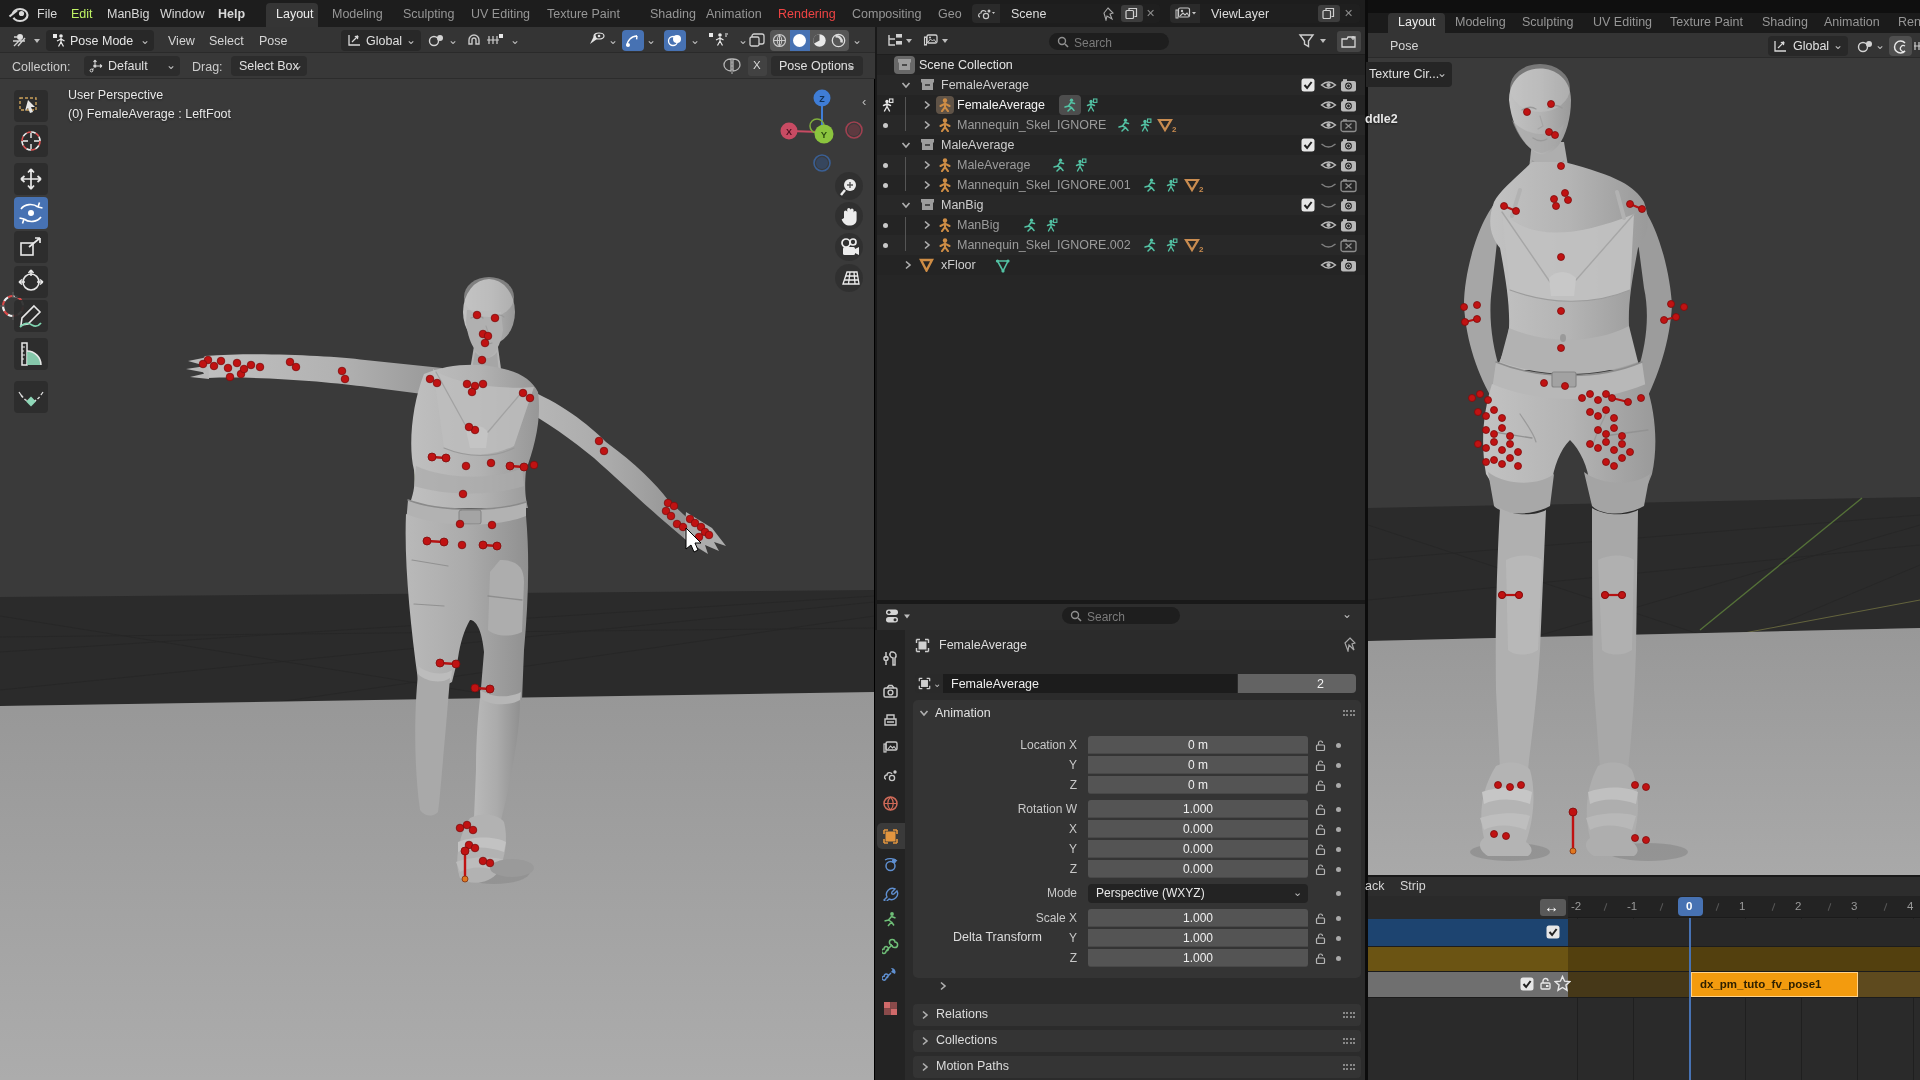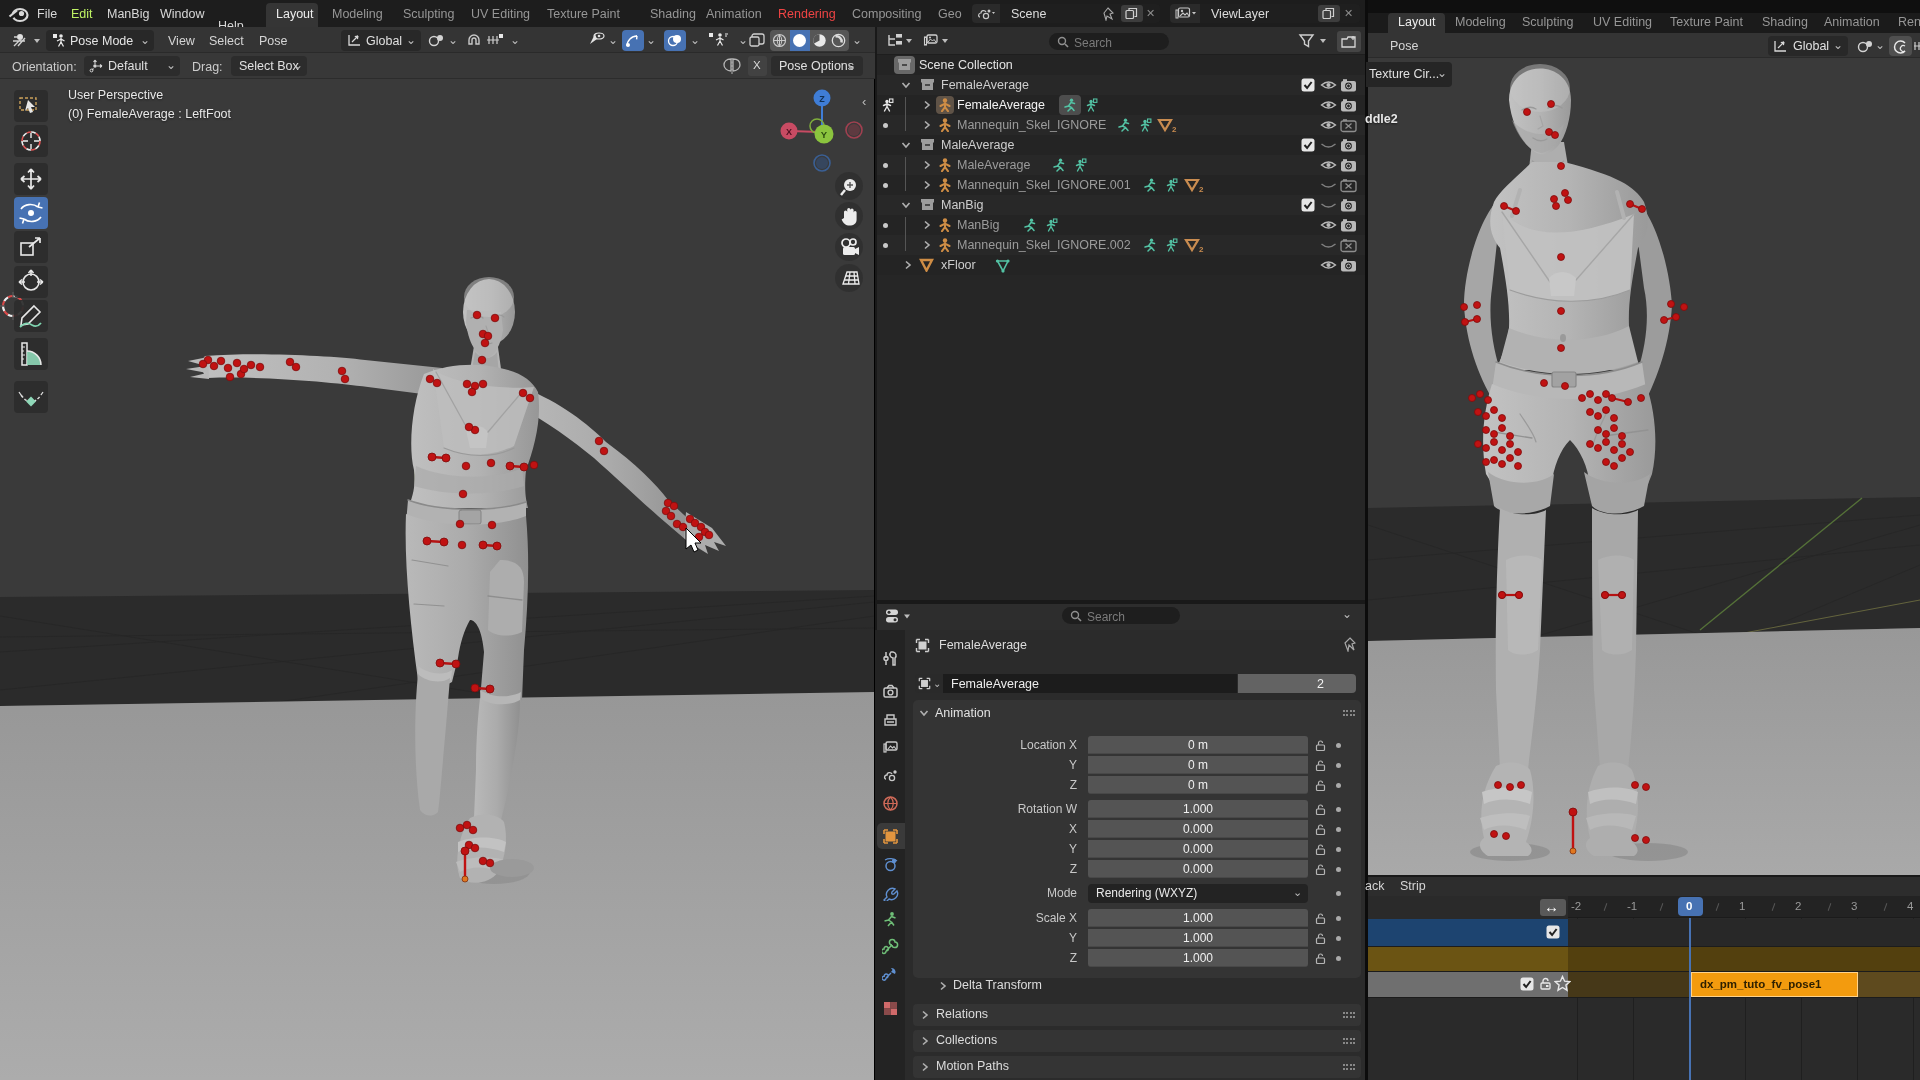--- a/index.html
+++ b/index.html
@@ -10,21 +10,21 @@
 <svg class="abs" style="left:8px;top:4px" width="22" height="19" viewBox="0 0 22 19">
 <ellipse cx="12" cy="11" rx="7.5" ry="6" fill="none" stroke="#d8d8d8" stroke-width="2.2"></ellipse>
 <circle cx="13.5" cy="9.5" r="2.6" fill="#d8d8d8"></circle>
 <path d="M2 13 L8 7 L11 9 L4 15 Z" fill="#1d1d1d"></path>
 <path d="M1.5 12.5 L9 6.5" stroke="#d8d8d8" stroke-width="2.2"></path>
 </svg>
 <div class="txt" style="left:37px;top:7px;font-size:12.5px;color:#d8d8d8;font-weight:400;">File</div>
 <div class="txt" style="left:71px;top:7px;font-size:12.5px;color:#bef264;font-weight:400;">Edit</div>
 <div class="txt" style="left:107px;top:7px;font-size:12.5px;color:#d8d8d8;font-weight:400;">ManBig</div>
 <div class="txt" style="left:160px;top:7px;font-size:12.5px;color:#d8d8d8;font-weight:400;">Window</div>
-<div class="txt" style="left:218px;top:7px;font-size:12.5px;color:#d8d8d8;font-weight:400;margin-top:12px;">Help</div>
+<div class="txt" style="left:218px;top:7px;font-size:12.5px;color:#d8d8d8;font-weight:700;">Help</div>
 <div class="abs" style="left:266px;top:3px;width:52px;height:24px;background:#353535;border-radius:4px 4px 0 0;"></div>
 <div class="txt" style="left:276px;top:7px;font-size:12.5px;color:#ededed;font-weight:400;">Layout</div>
 <div class="txt" style="left:332px;top:7px;font-size:12.5px;color:#969696;font-weight:400;">Modeling</div>
 <div class="txt" style="left:403px;top:7px;font-size:12.5px;color:#969696;font-weight:400;">Sculpting</div>
 <div class="txt" style="left:471px;top:7px;font-size:12.5px;color:#969696;font-weight:400;">UV Editing</div>
 <div class="txt" style="left:547px;top:7px;font-size:12.5px;color:#969696;font-weight:400;">Texture Paint</div>
 <div class="txt" style="left:650px;top:7px;font-size:12.5px;color:#969696;font-weight:400;">Shading</div>
 <div class="txt" style="left:706px;top:7px;font-size:12.5px;color:#969696;font-weight:400;">Animation</div>
 <div class="txt" style="left:778px;top:7px;font-size:12.5px;color:#ef4444;font-weight:400;">Rendering</div>
 <div class="txt" style="left:852px;top:7px;font-size:12.5px;color:#969696;font-weight:400;">Compositing</div>
@@ -138,21 +138,21 @@
 <svg class="abs" style="left:812px;top:33px" width="15" height="15" viewBox="0 0 15 15">
 <circle cx="7.5" cy="7.5" r="6.2" fill="#e8e8e8"></circle>
 <path d="M7.5 7.5 L7.5 1.3 A6.2 6.2 0 0 0 2 10.5 Z" fill="#555"></path>
   </svg>
 <svg class="abs" style="left:831px;top:33px" width="15" height="15" viewBox="0 0 15 15">
 <circle cx="7.5" cy="7.5" r="6.2" fill="none" stroke="#ddd" stroke-width="1.3"></circle>
 <path d="M7.5 7.5 m-3 -4 a5 5 0 0 1 6 6" stroke="#ddd" stroke-width="2.5" fill="none"></path>
   </svg>
 <div class="txt" style="left:852px;top:33px;font-size:12px;color:#bbb;font-weight:400;">⌄</div>
 <div class="abs" style="left:0px;top:53px;width:875px;height:26px;background:#383838;border-bottom:1px solid #2c2c2c;"></div>
-<div class="txt" style="left:12px;top:60px;font-size:12.5px;color:#cccccc;font-weight:400;">Orientation:</div>
+<div class="txt" style="left:12px;top:60px;font-size:12.5px;color:#cccccc;font-weight:400;">Collection:</div>
 <div class="abs" style="left:84px;top:56px;width:96px;height:20px;background:#2c2c2c;border-radius:4px;"></div>
 <svg class="abs" style="left:89px;top:59px" width="14" height="14" viewBox="0 0 14 14">
 <circle cx="6" cy="7" r="1.8" fill="#d5d5d5"></circle>
 <path d="M6 1 v4 M6 1 l-1.5 2 M6 1 l1.5 2 M8 7 h5 M13 7 l-2-1.5 M13 7 l-2 1.5 M3 11 l1.5-1.5" stroke="#d5d5d5" stroke-width="1.1" fill="none"></path>
 <circle cx="2.5" cy="11.5" r="1.4" fill="none" stroke="#d5d5d5" stroke-width="1"></circle>
   </svg>
 <div class="txt" style="left:108px;top:59px;font-size:12.5px;color:#e0e0e0;font-weight:400;">Default</div>
 <div class="txt" style="left:166px;top:58px;font-size:12px;color:#bbb;font-weight:400;">⌄</div>
 <div class="txt" style="left:192px;top:60px;font-size:12.5px;color:#cccccc;font-weight:400;">Drag:</div>
 <div class="abs" style="left:231px;top:56px;width:76px;height:20px;background:#2c2c2c;border-radius:4px;"></div>
@@ -884,21 +884,21 @@
 <div class="txt" style="left:927px;top:862px;font-size:12px;color:#c8c8c8;font-weight:400;text-align:right;width:150px;">Z</div>
 <div class="abs" style="left:1088px;top:860px;width:220px;height:18px;background:#545454;border-bottom:1px solid #484848;border-radius:0 0 3px 3px;"></div>
 <div class="txt" style="left:1088px;top:862px;font-size:12px;color:#f0f0f0;font-weight:400;text-align:center;width:220px;">0.000</div>
 <svg class="abs" style="left:1314px;top:863px" width="13" height="13" viewBox="0 0 13 13">
 <rect x="2.5" y="6" width="8" height="5.5" rx="1" fill="none" stroke="#b5b5b5" stroke-width="1.2"></rect>
 <path d="M4.5 6 V4 a2 2 0 0 1 4 0" fill="none" stroke="#b5b5b5" stroke-width="1.2"></path>
   </svg>
 <div class="abs" style="left:1336px;top:867px;width:5px;height:5px;border-radius:50%;background:#aaa;"></div>
 <div class="txt" style="left:927px;top:886px;font-size:12px;color:#c8c8c8;font-weight:400;text-align:right;width:150px;">Mode</div>
 <div class="abs" style="left:1088px;top:884px;width:220px;height:19px;background:#232323;border-radius:4px;"></div>
-<div class="txt" style="left:1096px;top:886px;font-size:12px;color:#e8e8e8;font-weight:400;">Rendering (WXYZ)</div>
+<div class="txt" style="left:1096px;top:886px;font-size:12px;color:#e8e8e8;font-weight:400;">Perspective (WXYZ)</div>
 <div class="txt" style="left:1293px;top:886px;font-size:11px;color:#bbb;font-weight:400;">⌄</div>
 <div class="abs" style="left:1336px;top:891px;width:5px;height:5px;border-radius:50%;background:#aaa;"></div>
 <div class="txt" style="left:927px;top:911px;font-size:12px;color:#c8c8c8;font-weight:400;text-align:right;width:150px;">Scale X</div>
 <div class="abs" style="left:1088px;top:909px;width:220px;height:18px;background:#545454;border-bottom:1px solid #484848;border-radius:3px 3px 0 0;"></div>
 <div class="txt" style="left:1088px;top:911px;font-size:12px;color:#f0f0f0;font-weight:400;text-align:center;width:220px;">1.000</div>
 <svg class="abs" style="left:1314px;top:912px" width="13" height="13" viewBox="0 0 13 13">
 <rect x="2.5" y="6" width="8" height="5.5" rx="1" fill="none" stroke="#b5b5b5" stroke-width="1.2"></rect>
 <path d="M4.5 6 V4 a2 2 0 0 1 4 0" fill="none" stroke="#b5b5b5" stroke-width="1.2"></path>
   </svg>
 <div class="abs" style="left:1336px;top:916px;width:5px;height:5px;border-radius:50%;background:#aaa;"></div>
@@ -914,21 +914,21 @@
 <div class="abs" style="left:1088px;top:949px;width:220px;height:18px;background:#545454;border-bottom:1px solid #484848;border-radius:0 0 3px 3px;"></div>
 <div class="txt" style="left:1088px;top:951px;font-size:12px;color:#f0f0f0;font-weight:400;text-align:center;width:220px;">1.000</div>
 <svg class="abs" style="left:1314px;top:952px" width="13" height="13" viewBox="0 0 13 13">
 <rect x="2.5" y="6" width="8" height="5.5" rx="1" fill="none" stroke="#b5b5b5" stroke-width="1.2"></rect>
 <path d="M4.5 6 V4 a2 2 0 0 1 4 0" fill="none" stroke="#b5b5b5" stroke-width="1.2"></path>
   </svg>
 <div class="abs" style="left:1336px;top:956px;width:5px;height:5px;border-radius:50%;background:#aaa;"></div>
 <svg class="abs" style="left:938px;top:981px" width="10" height="10" viewBox="0 0 10 10">
     <path d="M3 1.5 L7 5 L3 8.5" stroke="#b0b0b0" stroke-width="1.6" fill="none"></path>
   </svg>
-<div class="txt" style="left:953px;top:978px;font-size:12.5px;color:#dcdcdc;font-weight:400;">Delta Transform</div>
+<div class="txt" style="left:953px;top:930px;font-size:12.5px;color:#dcdcdc;font-weight:400;">Delta Transform</div>
 <div class="abs" style="left:913px;top:1004px;width:448px;height:22px;background:#343434;border-radius:4px;"></div>
 <svg class="abs" style="left:920px;top:1010px" width="10" height="10" viewBox="0 0 10 10">
     <path d="M3 1.5 L7 5 L3 8.5" stroke="#b0b0b0" stroke-width="1.6" fill="none"></path>
   </svg>
 <div class="txt" style="left:936px;top:1007px;font-size:12.5px;color:#dcdcdc;font-weight:400;">Relations</div>
 <div class="abs" style="left:1343px;top:1012px;width:12px;height:6px;border-top:2px dotted #888;border-bottom:2px dotted #888;"></div>
 <div class="abs" style="left:913px;top:1030px;width:448px;height:22px;background:#343434;border-radius:4px;"></div>
 <svg class="abs" style="left:920px;top:1036px" width="10" height="10" viewBox="0 0 10 10">
     <path d="M3 1.5 L7 5 L3 8.5" stroke="#b0b0b0" stroke-width="1.6" fill="none"></path>
   </svg>

